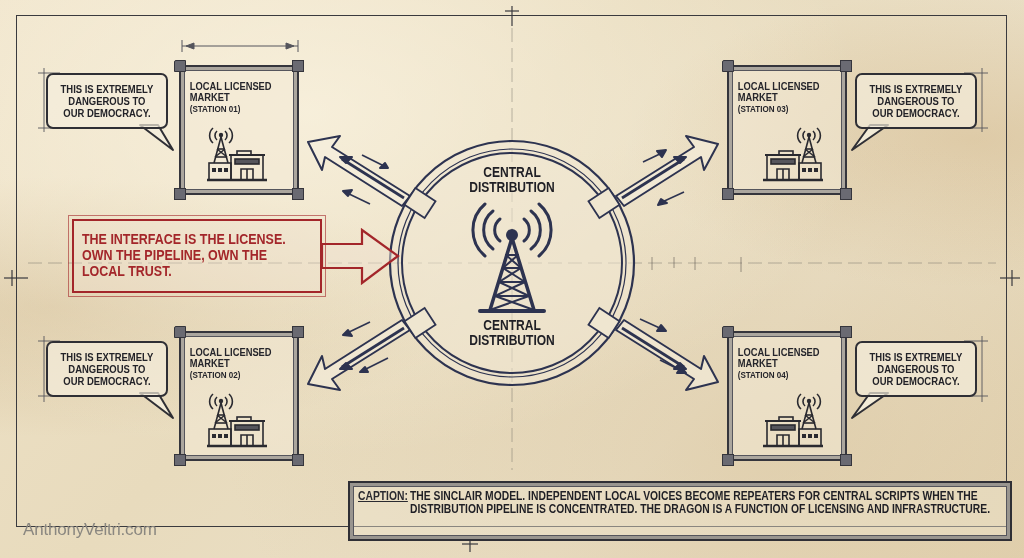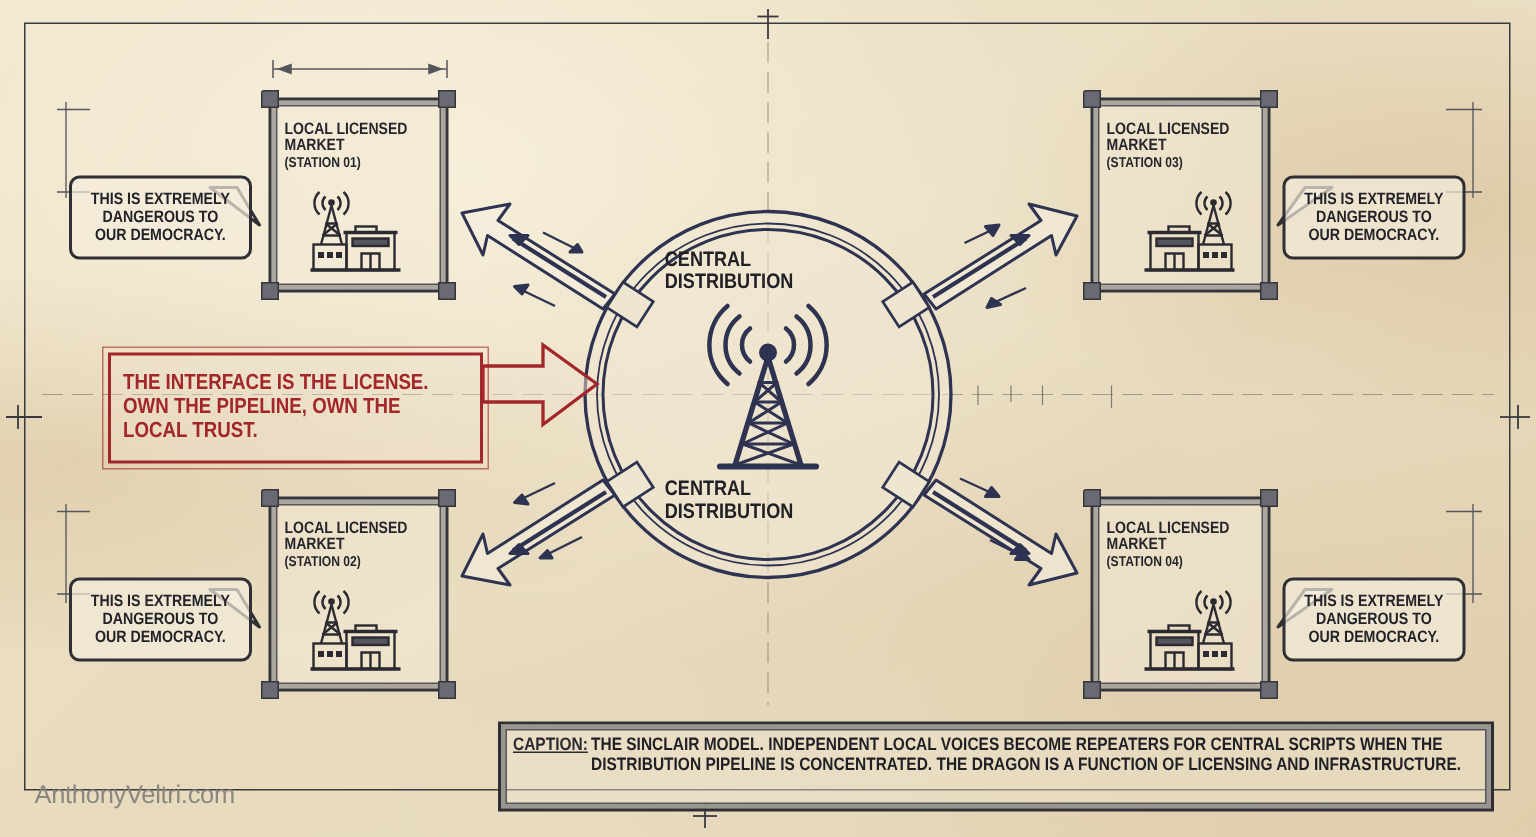--- a/index.html
+++ b/index.html
@@ -42,44 +42,42 @@
   .station .sub { font-size: 9.5px; line-height: 11px; font-weight: 700; transform: scaleX(0.85); color: #25252b; }
   .station svg { position: absolute; left: 20px; top: 58px; }
 
   .bubble {
     position: absolute; width: 122px; height: 56px;
     border: 2px solid #2f2f35; border-radius: 7px;
     background: rgba(244,237,220,0.7);
     display: flex; align-items: center; justify-content: center;
     text-align: center; font-size: 11px; line-height: 12px; font-weight: 700;
     color: #222228;
-    margin-top: 44px;
   }
   .bubble span { transform: scaleX(0.86); display: block; }
 
   .callout {
     position: absolute; left: 72px; top: 219px; width: 250px; height: 74px;
     border: 2px solid #a3262a; outline: 1px solid rgba(163,38,42,0.6); outline-offset: 3px;
     background: rgba(240,226,210,0.35);
     padding: 10px 0 0 8px;
-    margin-top: 16px;
   }
   .callout .line {
     color: #a3262a; font-weight: 700; font-size: 14.5px; line-height: 16px;
     transform: scaleX(0.86); transform-origin: left center; white-space: nowrap;
   }
 
   .hub-label {
-    position: absolute; width: 160px; text-align: left;
+    position: absolute; width: 160px; text-align: center;
     font-size: 14px; line-height: 15px; font-weight: 700; color: #202026;
   }
   .hub-label span { display: block; transform: scaleX(0.86); }
 
   .caption {
-    position: absolute; left: 332px; top: 481px; width: 664px; height: 60px;
+    position: absolute; left: 348px; top: 481px; width: 664px; height: 60px;
     border: 2px solid #2f2f35; background: rgba(238,228,206,0.45);
     box-shadow: inset 0 0 0 3px rgba(238,228,206,0.45), inset 0 0 0 4px #55555c;
     padding: 7px 8px 0 8px; display: flex;
   }
   .caption .label {
     font-size: 12px; line-height: 13px; font-weight: 700; text-decoration: underline;
     transform: scaleX(0.86); transform-origin: left top; white-space: nowrap; width: 52px; flex: none;
   }
   .caption .body {
     font-size: 12px; line-height: 13px; font-weight: 700; color: #1f1f25;

